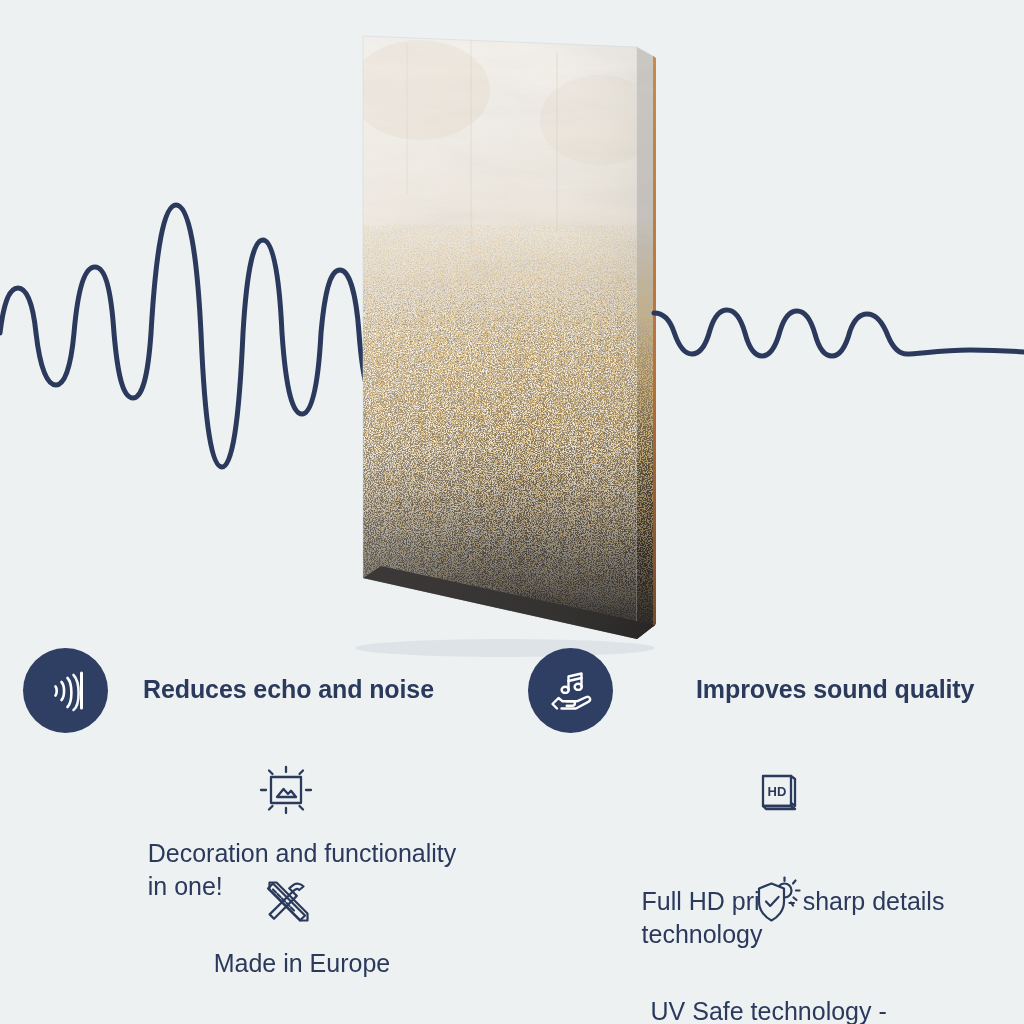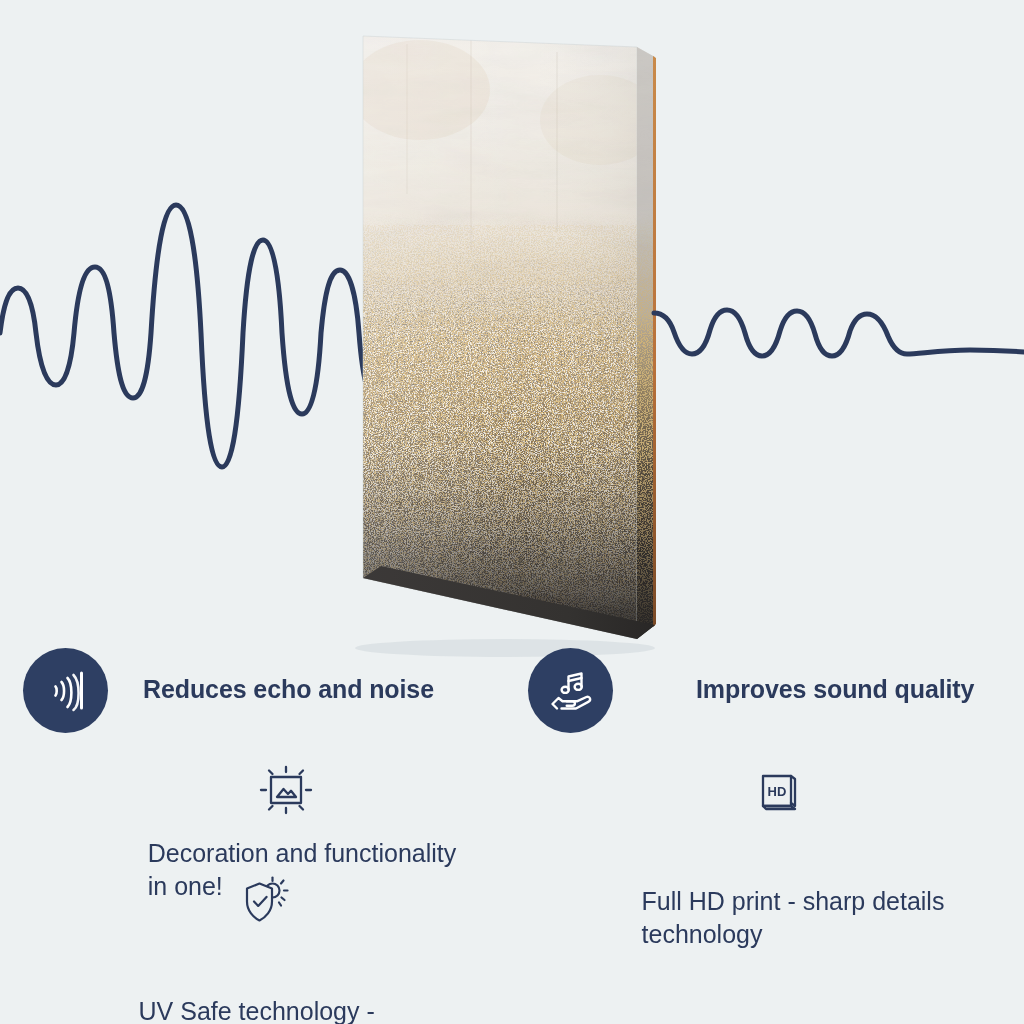--- a/index.html
+++ b/index.html
@@ -311,20 +311,40 @@
             <text x="27" y="33" font-family="Liberation Sans, sans-serif" font-size="13" font-weight="bold" fill="#2b3a5c" stroke="none" text-anchor="middle">HD</text>
           </svg>
         </div>
         <div class="feat-text">Full HD print - sharp details
 technology</div>
       </div>
     </div>
 
     <div class="feat-row">
 
+      <div class="feat feat-secondary col-l">
+        <div class="out-icon">
+          <svg width="62" height="62" viewBox="0 0 62 62" fill="none" stroke="#2b3a5c" stroke-width="2.2" stroke-linecap="round" stroke-linejoin="round">
+
+            <path d="M14.5 11.5l7-0 31 31 0 7-7 0-31-31z" transform="rotate(0)"></path>
+            <g>
+              <path d="M13 17.5l5-5 32 32-5 5z"></path>
+              <line x1="18" y1="18.5" x2="21" y2="21.5"></line>
+              <line x1="22.5" y1="23" x2="25.5" y2="26"></line>
+              <line x1="27" y1="27.5" x2="30" y2="30.5"></line>
+              <line x1="31.5" y1="32" x2="34.5" y2="35"></line>
+              <line x1="36" y1="36.5" x2="39" y2="39.5"></line>
+            </g>
+
+            <path d="M48.5 15.5c-2.8-3.2-7.5-3.8-10.7-1.2l-3.6 3 3.4 3.4 2.6-2.1c1.3-1 3-.8 4 .4z"></path>
+            <path d="M37.6 20.7L14.6 43.4l4.4 4.4 22.8-22.9z"></path>
+          </svg>
+        </div>
+        <div class="feat-text">Made in Europe</div>
+      </div>
 
       <div class="feat feat-secondary col-r">
         <div class="out-icon">
           <svg width="60" height="60" viewBox="0 0 60 60" fill="none" stroke="#2b3a5c" stroke-width="2.2" stroke-linecap="round" stroke-linejoin="round">
 
             <circle cx="35.5" cy="18.5" r="7"></circle>
             <line x1="35.5" y1="5.5" x2="35.5" y2="9"></line>
             <line x1="46.5" y1="8.5" x2="44" y2="11.5"></line>
             <line x1="50.5" y1="18.5" x2="47" y2="18.5"></line>
             <line x1="47.5" y1="28" x2="44.5" y2="25.5"></line>

